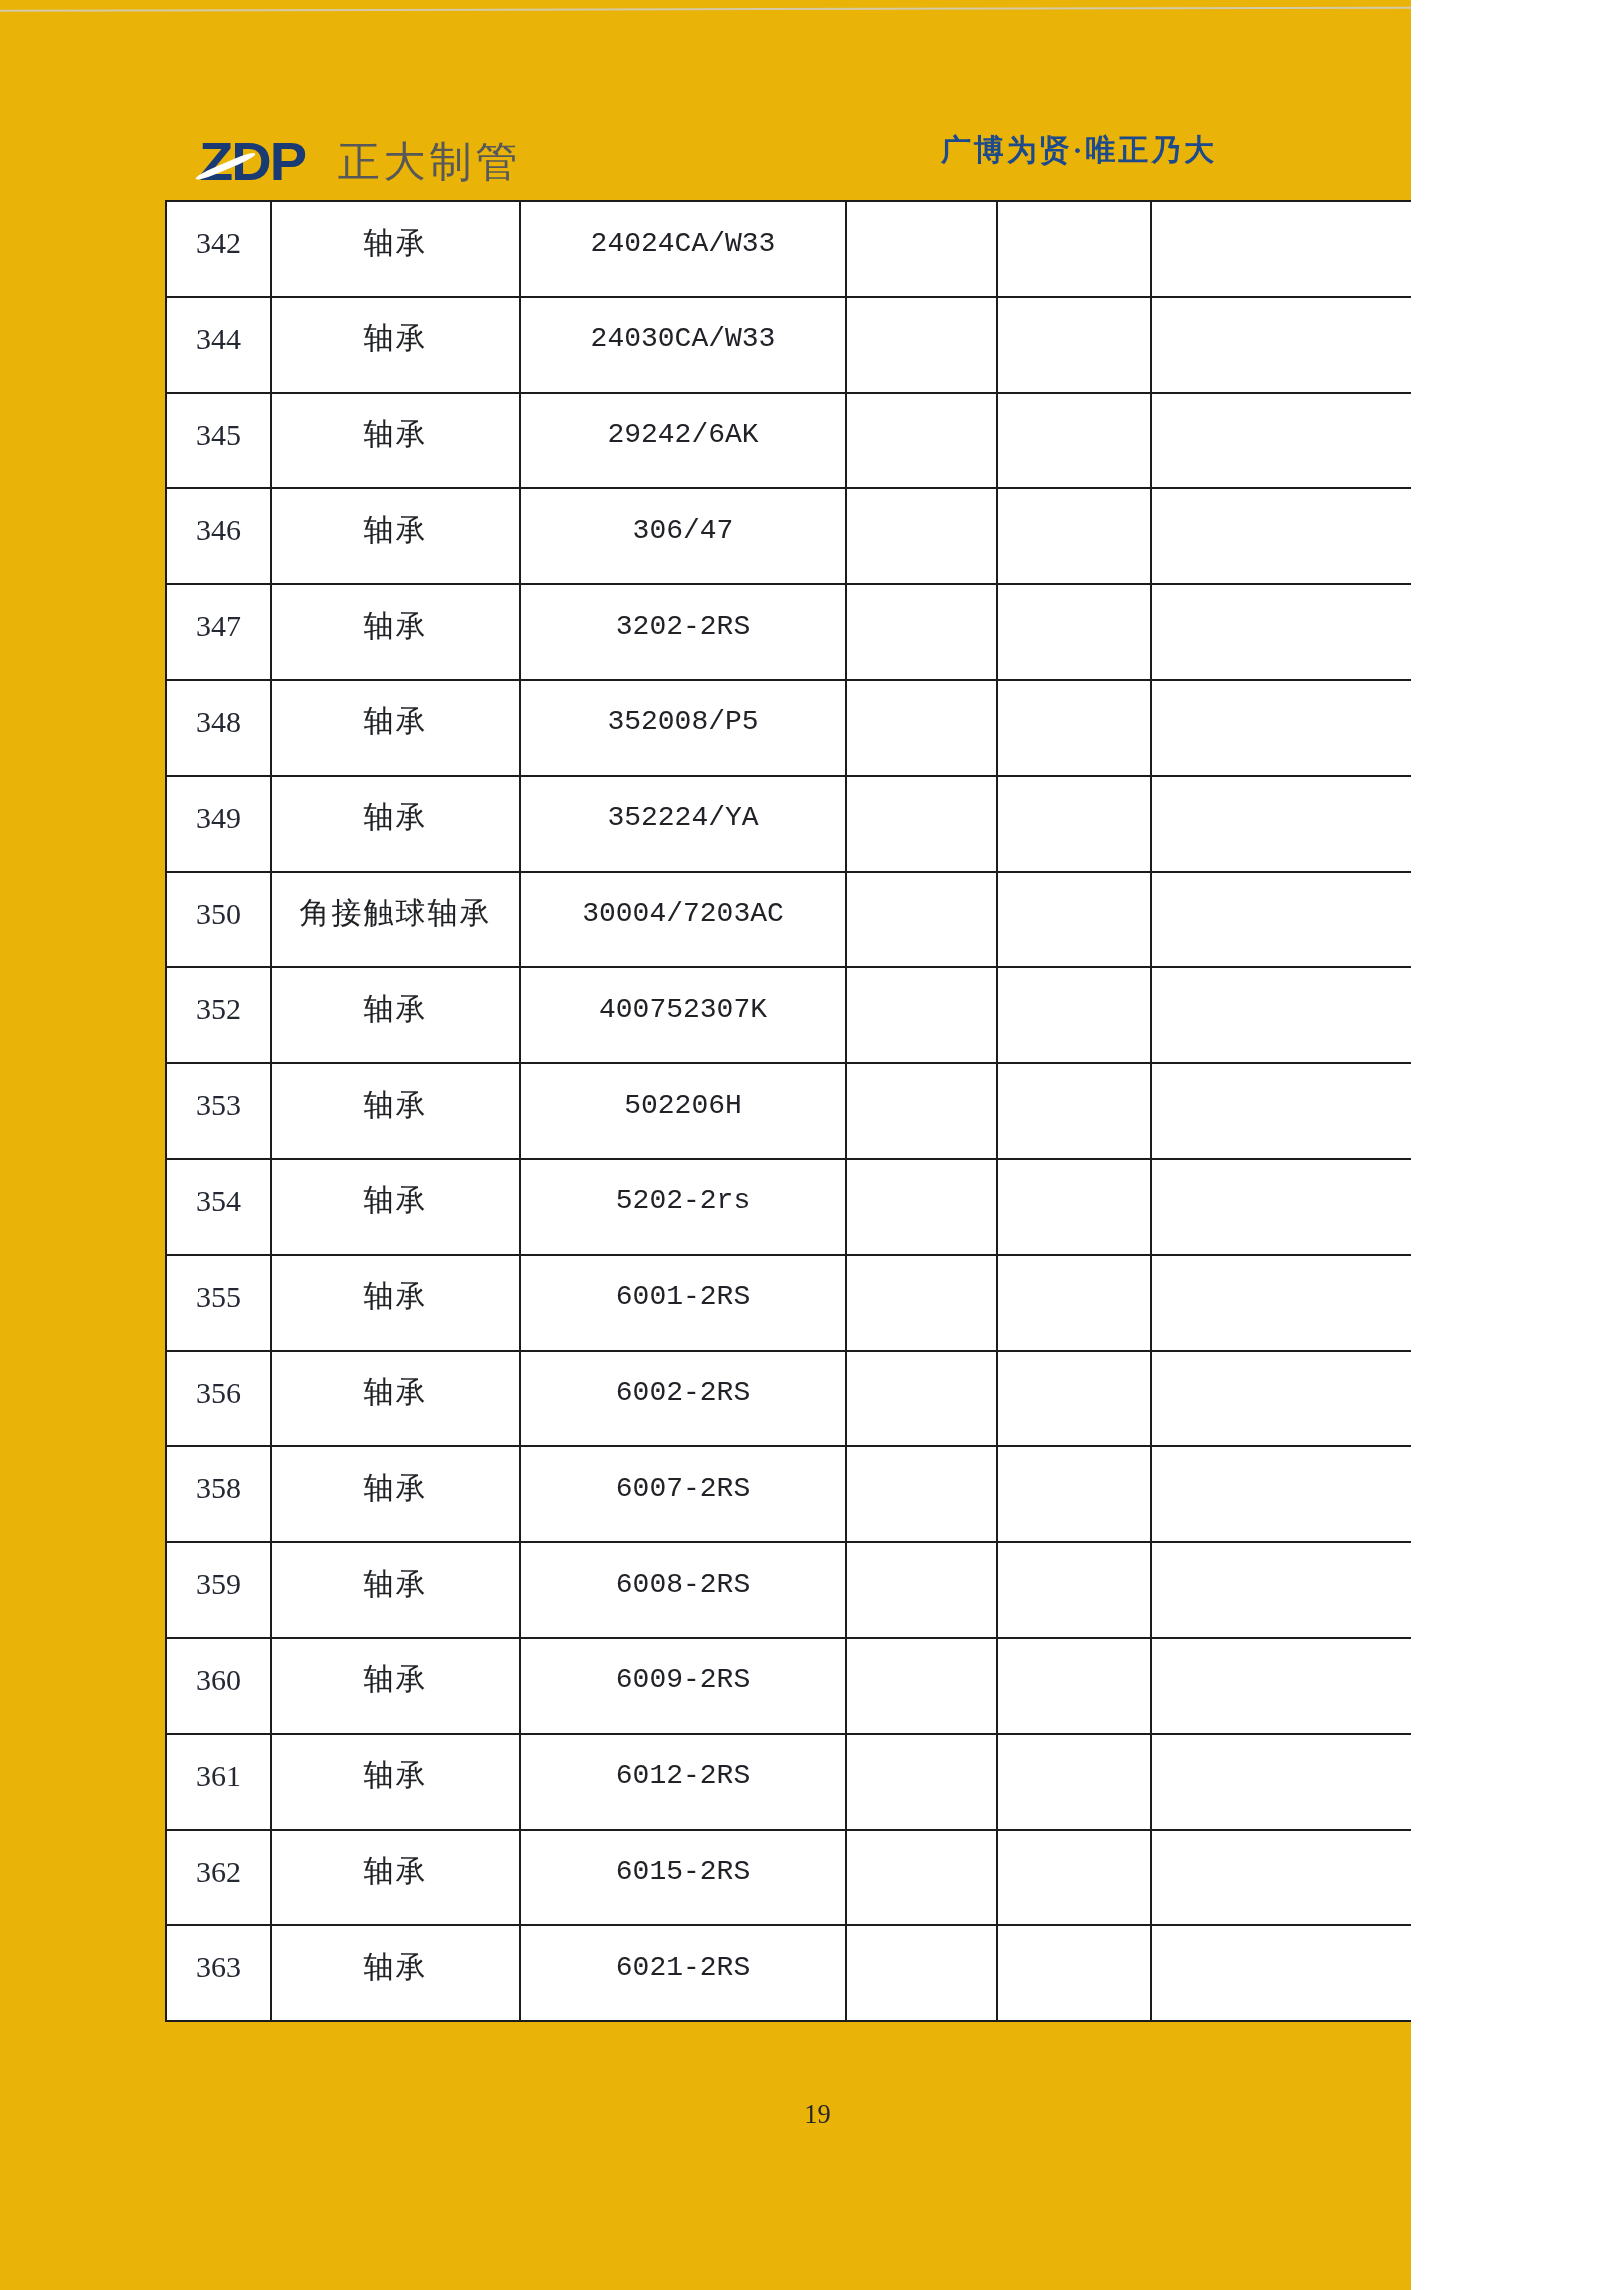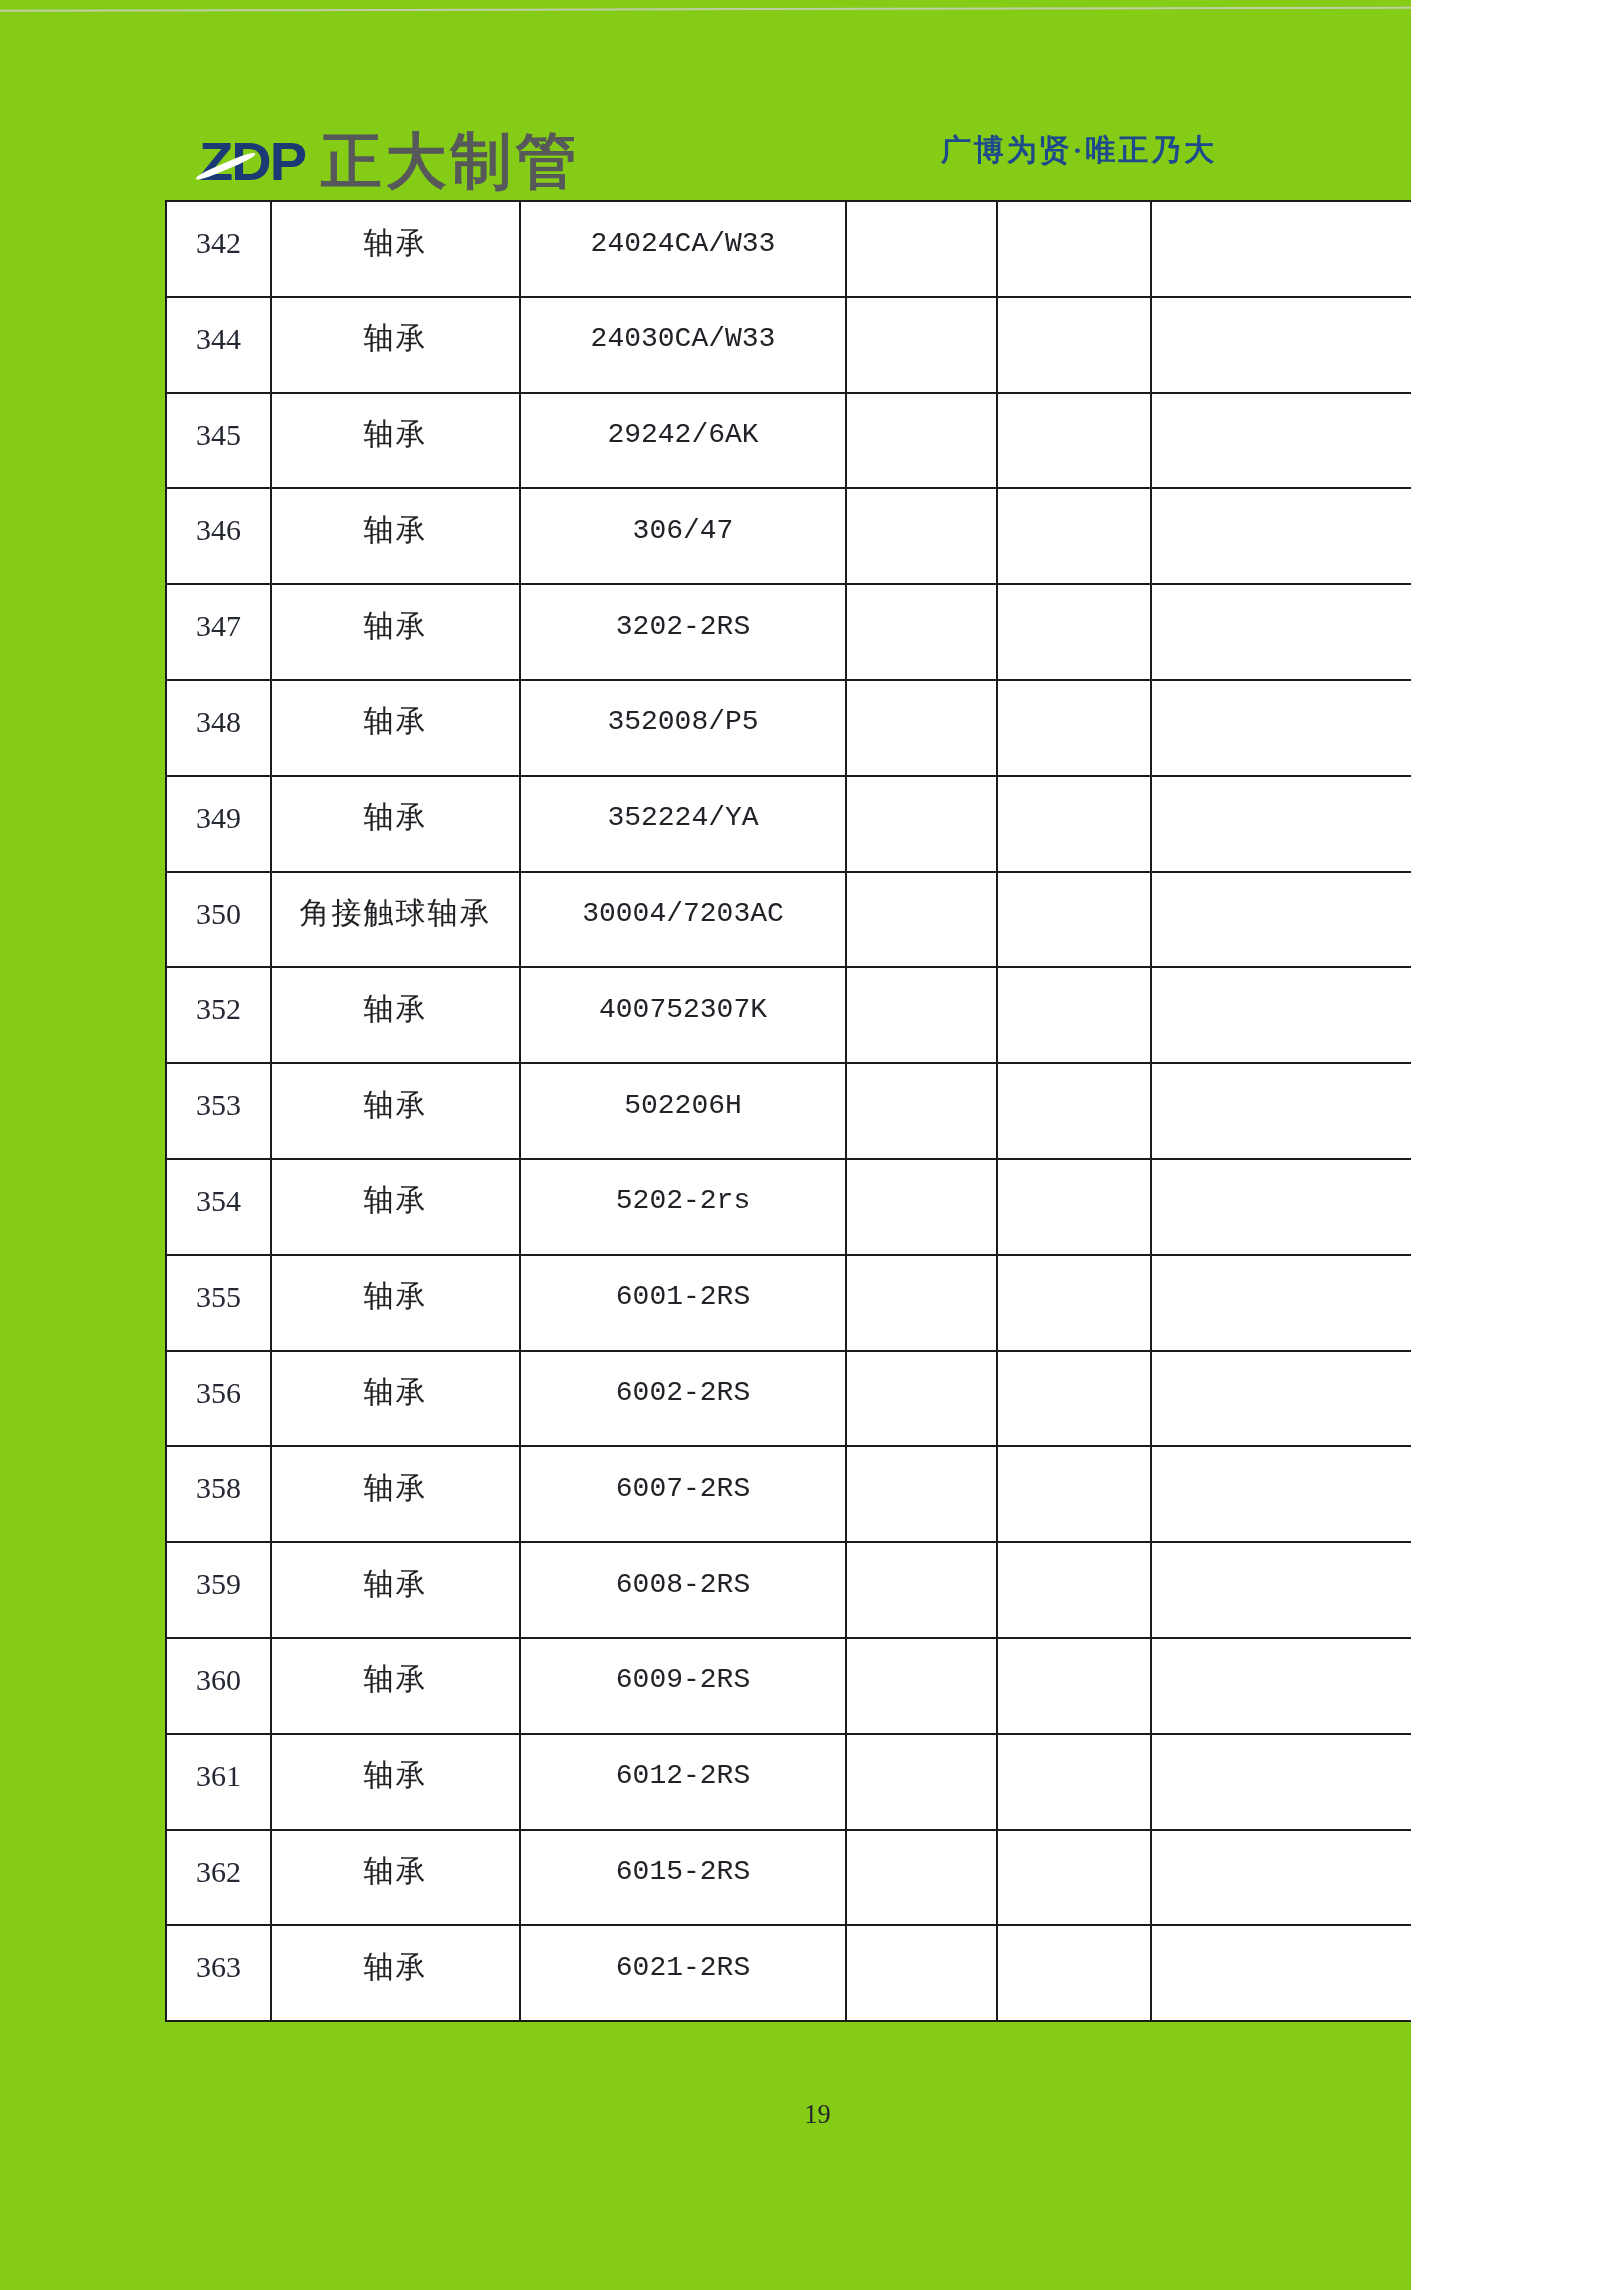--- a/index.html
+++ b/index.html
@@ -1,19 +1,19 @@
 <!DOCTYPE html>
 <html style="--logo-navy: #1a3a73; --logo-gray: #57585a; --slogan-blue: #1c4a8c; --border: #1c1c1c; --text: #24262b;"><head>
 <meta charset="utf-8">
 <style>
   html,body{margin:0;padding:0;background:#fff;}
   .page{
     position:relative;
     width:1411px;height:2291px;
-    background:#84cc16;
+    background:#eab308;
     overflow:hidden;
     font-family:"Liberation Serif", serif;
     color:var(--text,#24262b);
   }
   
   .scan-line{
     position:absolute;left:0;top:7.8px;width:1619px;height:2px;
     background:#cfcfcf;transform:rotate(-0.12deg);opacity:.8;
   }
   
@@ -30,23 +30,24 @@
     transform:scaleY(.95);
   }
   .logo-swoosh{
     position:absolute;left:-5.9px;top:29px;width:65px;height:6.9px;
     background:#ffffff;border-radius:60%/100%;
     transform:rotate(-24deg);
     pointer-events:none;
   }
   .logo-cn{
     font-family:"Liberation Sans", sans-serif;
-    font-weight:700;font-size:61px;line-height:1;
+    font-weight:400;font-size:42px;line-height:1;
     letter-spacing:3.9px;
     color:var(--logo-gray,#57585a);
+    margin-left:17px;
   }
   .slogan{
     position:absolute;top:132px;right:194px;
     font-family:"Liberation Serif", serif;
     font-weight:600;font-size:30px;line-height:1.2;
     letter-spacing:2.9px;
     color:var(--slogan-blue,#1c4a8c);
     white-space:nowrap;
   }
   

